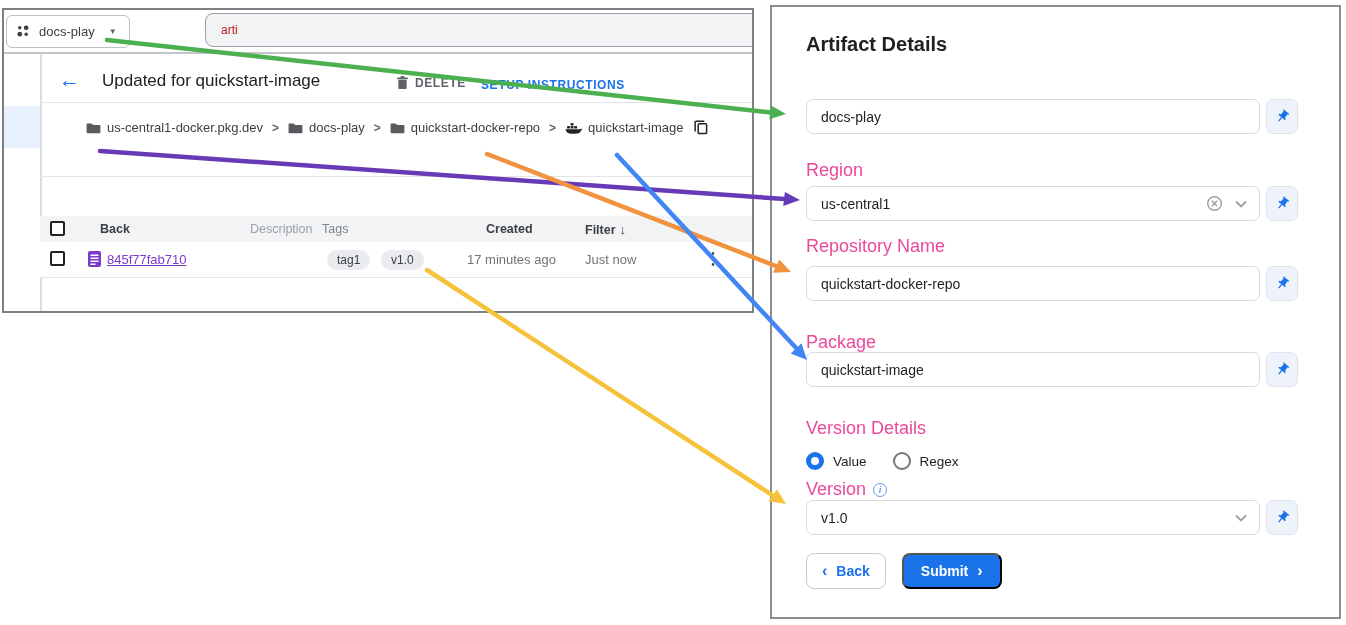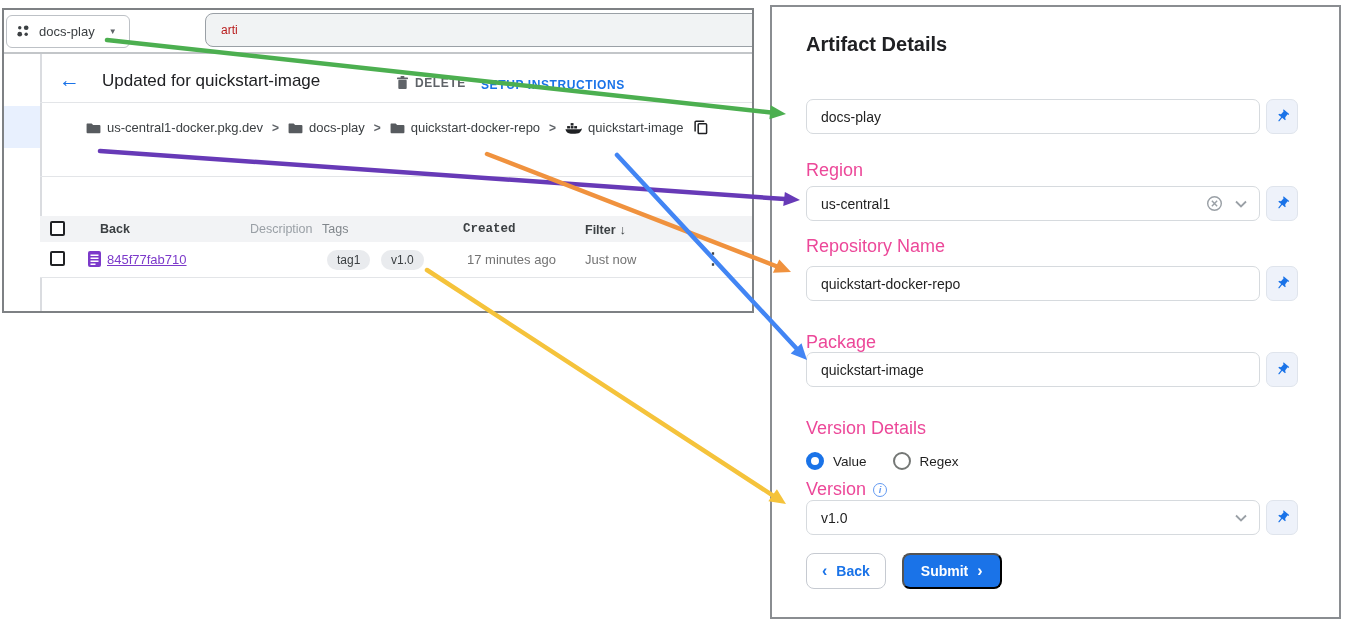--- a/index.html
+++ b/index.html
@@ -160,21 +160,21 @@
     </div>
 
     <div class="hdiv" style="top:166px;"></div>
 
 
     <div class="thead">
       <div class="checkbox" style="position:absolute;left:10px;top:5px;"></div>
       <span class="th" style="left:60px;">Back</span>
       <span class="th light" style="left:210px;">Description</span>
       <span class="th mid" style="left:282px;">Tags</span>
-      <span class="th" style="left:423px;font-family:Liberation Mono, monospace;">Created</span>
+      <span class="th" style="left:446px;">Created</span>
       <span class="th" style="left:545px;">
         <span>Filter</span><span class="sort-arrow">↓</span>
       </span>
     </div>
 
     <div class="trow">
       <div class="checkbox" style="position:absolute;left:10px;top:9px;"></div>
       <svg width="13" height="16" viewBox="0 0 13 16" style="position:absolute;left:48px;top:9px;">
         <rect x="0" y="0" width="13" height="16" rx="2" fill="#7c3aca"></rect>
         <rect x="2.5" y="3.5" width="8" height="1.5" fill="#fff"></rect>

